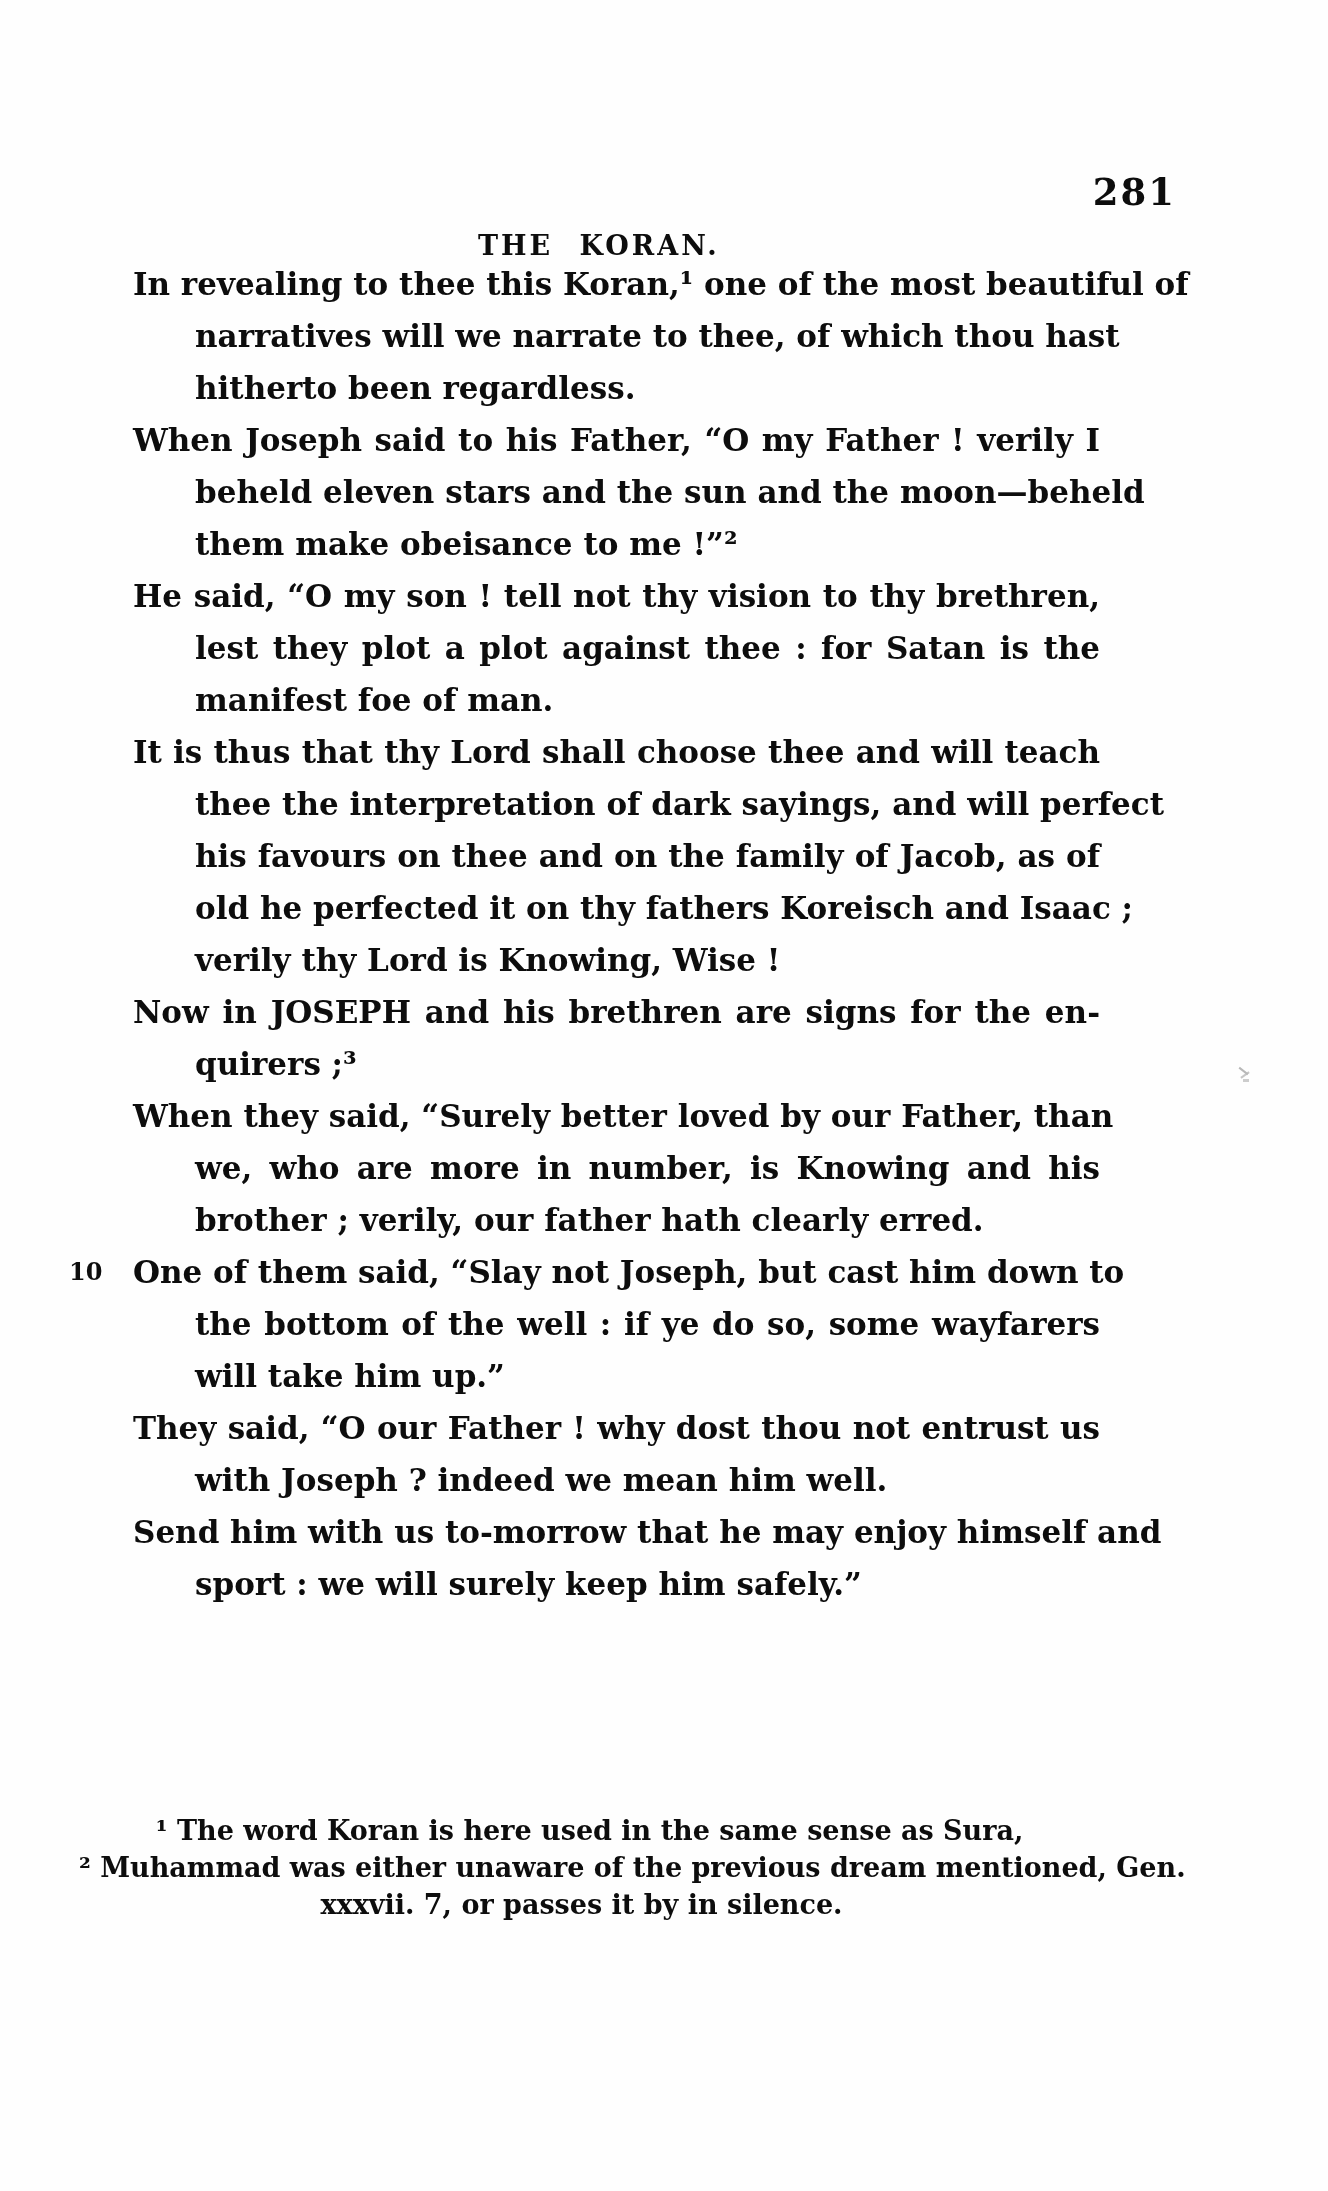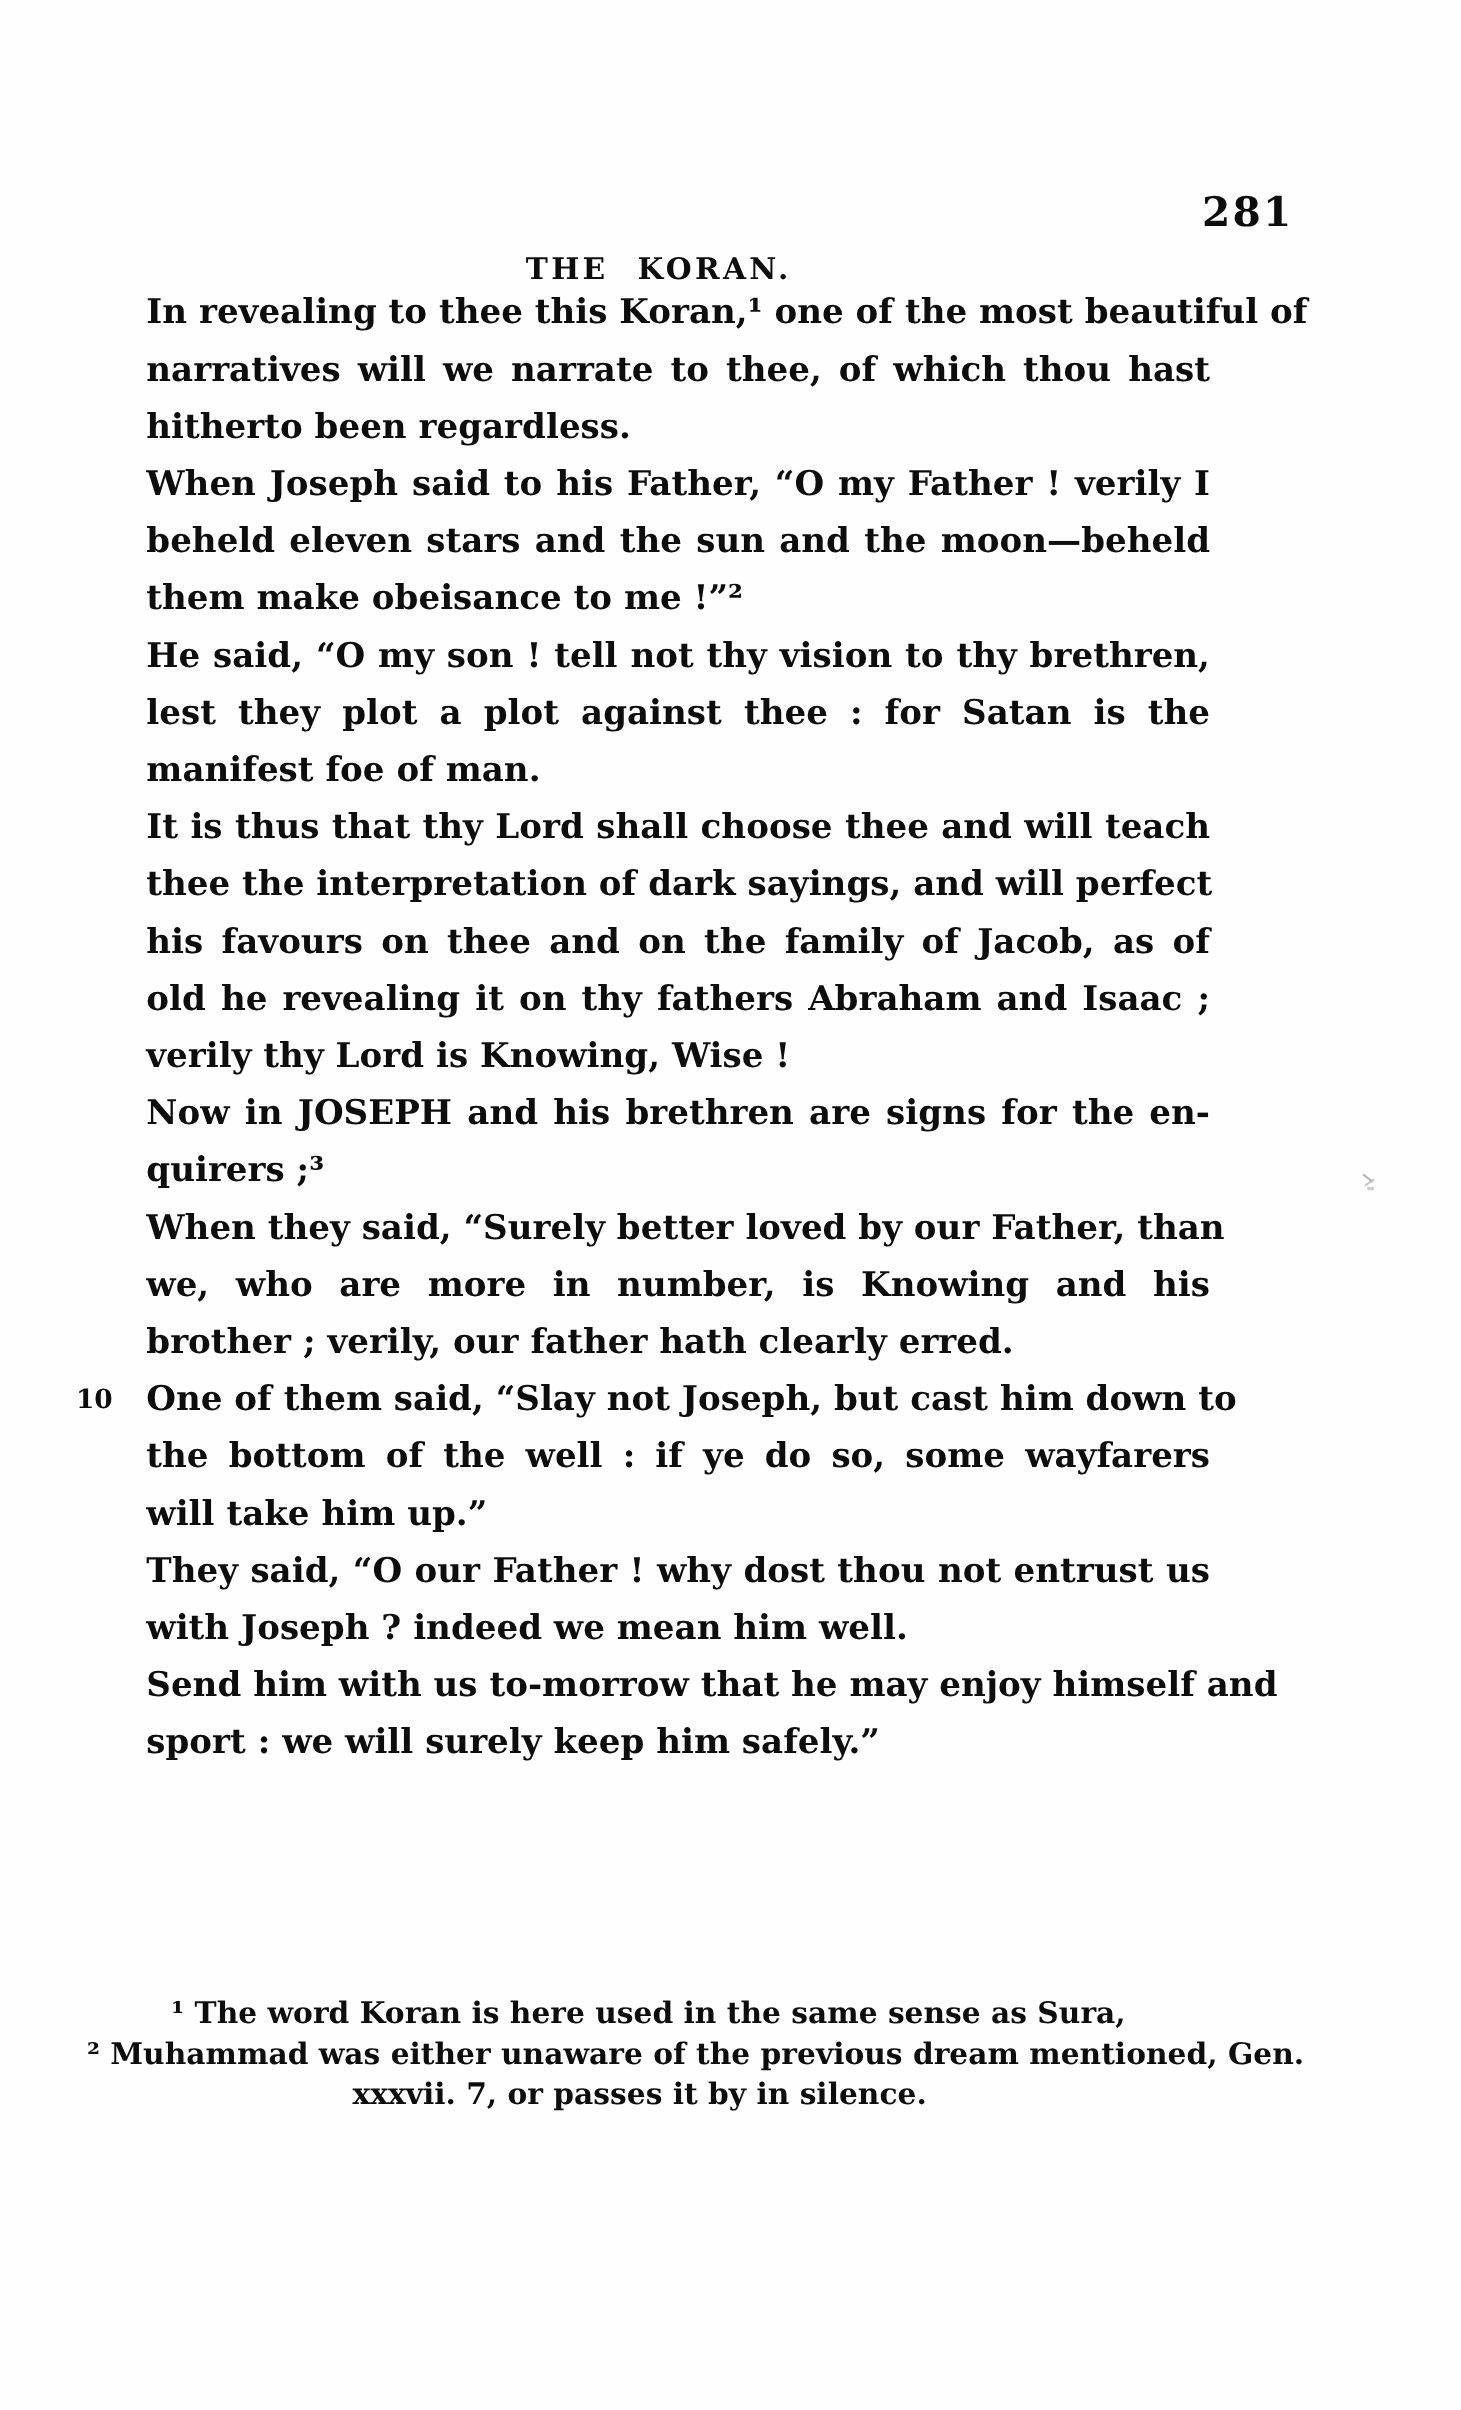--- a/index.html
+++ b/index.html
@@ -25,21 +25,21 @@
   .body-text{
     position:absolute;left:133px;top:258px;width:967px;
     font-size:31px;
   }
   .verse{position:relative;}
   .vline{
     height:52px;line-height:52px;
     text-align:justify;text-align-last:justify;
     white-space:nowrap;
   }
-  .vline.cont{}
+  .vline.cont{margin-left:62px;}
   .vline.last{text-align-last:left;}
   .verse-num{
     position:absolute;left:-64px;top:0;
     height:52px;line-height:52px;font-size:24px;
   }
   .footnotes{
     position:absolute;left:63px;top:1812px;width:1037px;
     font-size:27px;
   }
   .fline{height:37px;line-height:37px;text-align:center;white-space:nowrap;}
@@ -75,21 +75,21 @@
       </div>
       <div class="verse">
         <div class="vline">He said, “O my son ! tell not thy vision to thy brethren,</div>
         <div class="vline cont">lest they plot a plot against thee : for Satan is the</div>
         <div class="vline cont last">manifest foe of man.</div>
       </div>
       <div class="verse">
         <div class="vline">It is thus that thy Lord shall choose thee and will teach</div>
         <div class="vline cont">thee the interpretation of dark sayings, and will perfect</div>
         <div class="vline cont">his favours on thee and on the family of Jacob, as of</div>
-        <div class="vline cont">old he revealing it on thy fathers Abraham and Isaac ;</div>
+        <div class="vline cont">old he perfected it on thy fathers Koreisch and Isaac ;</div>
         <div class="vline cont last">verily thy Lord is Knowing, Wise !</div>
       </div>
       <div class="verse">
         <div class="vline">Now in JOSEPH and his brethren are signs for the en-</div>
         <div class="vline cont last">quirers ;³</div>
       </div>
       <div class="verse">
         <div class="vline">When they said, “Surely better loved by our Father, than</div>
         <div class="vline cont">we, who are more in number, is Knowing and his</div>
         <div class="vline cont last">brother ; verily, our father hath clearly erred.</div>

